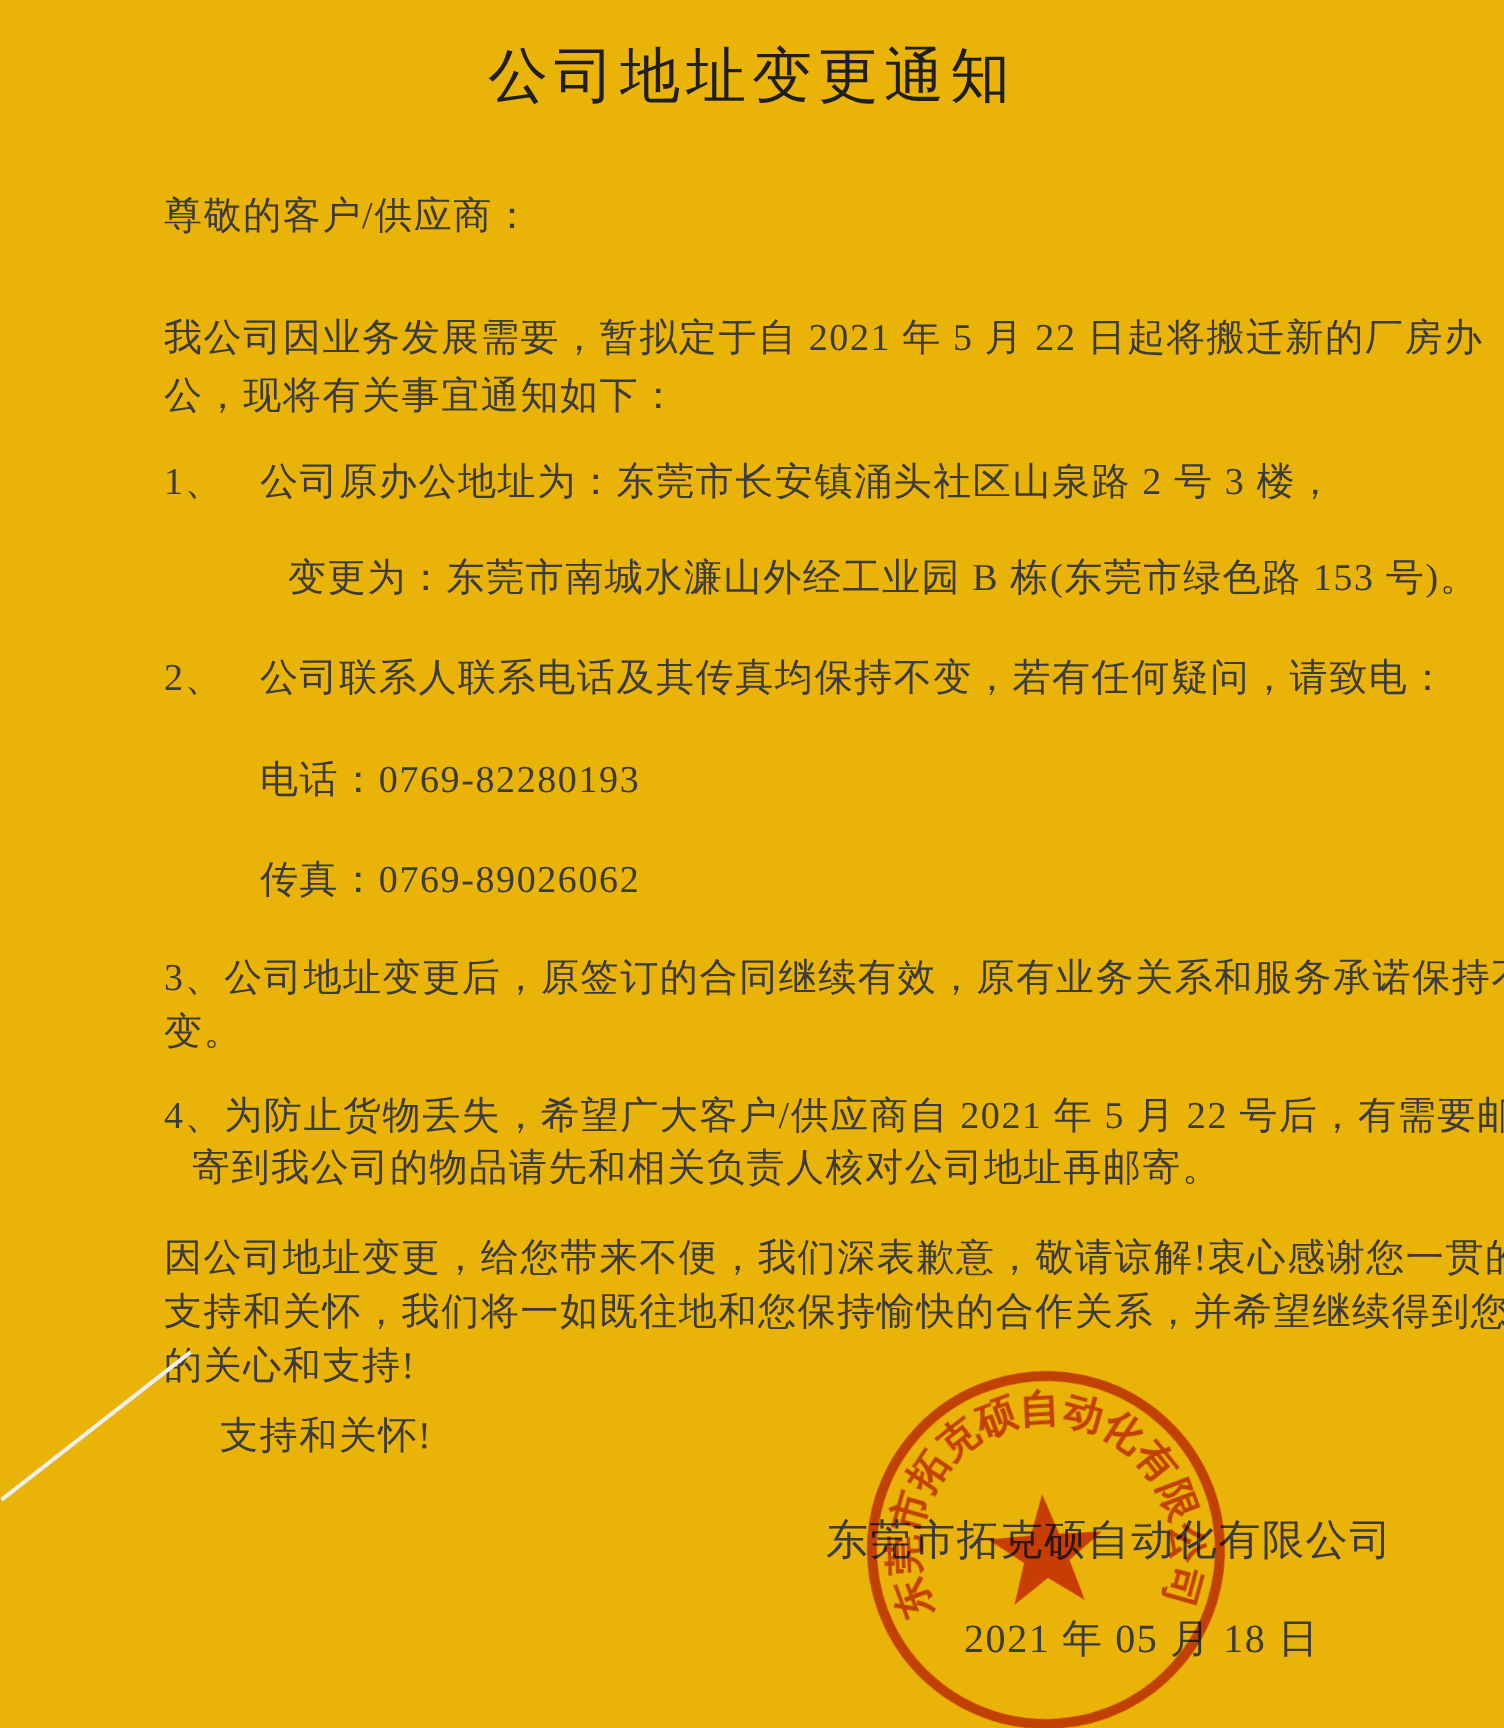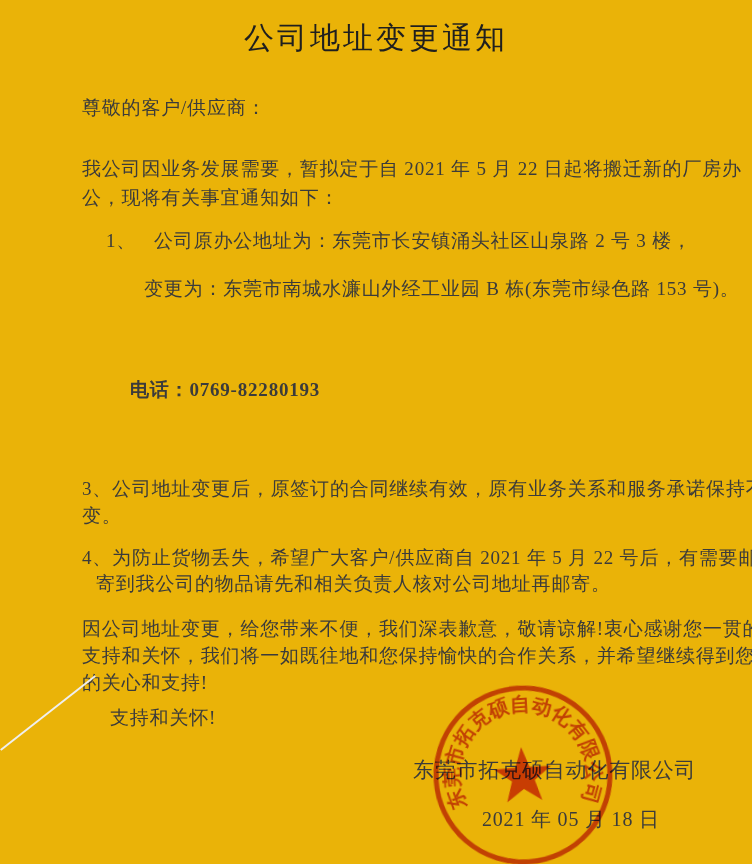--- a/index.html
+++ b/index.html
@@ -48,26 +48,28 @@
 
 <div class="page">
 
   <div class="title">公司地址变更通知</div>
 
   <div class="line" style="left:82px;top:95px;">尊敬的客户/供应商：</div>
 
   <div class="line" style="left:82px;top:156px;">我公司因业务发展需要，暂拟定于自 2021 年 5 月 22 日起将搬迁新的厂房办</div>
   <div class="line" style="left:82px;top:185px;">公，现将有关事宜通知如下：</div>
 
-  <div class="line" style="left:82px;top:228px;margin-left:24px;"><span class="num">1、</span><span>公司原办公地址为：东莞市长安镇涌头社区山泉路 2 号 3 楼，</span></div>
+  <div class="line" style="left:82px;top:228px;"><span class="num">1、</span><span>公司原办公地址为：东莞市长安镇涌头社区山泉路 2 号 3 楼，</span></div>
 
   <div class="line" style="left:144px;top:276px;text-align:right;">变更为：东莞市南城水濂山外经工业园 B 栋(东莞市绿色路 153 号)。</div>
 
+  <div class="line" style="left:82px;top:326px;"><span class="num">2、</span><span>公司联系人联系电话及其传真均保持不变，若有任何疑问，请致电：</span></div>
 
-  <div class="line" style="left:130px;top:377px;font-weight:bold;">电话：0769-82280193</div>
+  <div class="line" style="left:130px;top:377px;">电话：0769-82280193</div>
+  <div class="line" style="left:130px;top:427px;">传真：0769-89026062</div>
 
   <div class="line" style="left:82px;top:476px;">3、公司地址变更后，原签订的合同继续有效，原有业务关系和服务承诺保持不</div>
   <div class="line" style="left:82px;top:503px;">变。</div>
 
   <div class="line" style="left:82px;top:545px;">4、为防止货物丢失，希望广大客户/供应商自 2021 年 5 月 22 号后，有需要邮</div>
   <div class="line" style="left:96px;top:571px;">寄到我公司的物品请先和相关负责人核对公司地址再邮寄。</div>
 
   <div class="line" style="left:82px;top:616px;">因公司地址变更，给您带来不便，我们深表歉意，敬请谅解!衷心感谢您一贯的</div>
   <div class="line" style="left:82px;top:643px;">支持和关怀，我们将一如既往地和您保持愉快的合作关系，并希望继续得到您</div>
   <div class="line" style="left:82px;top:670px;text-align:center;">的关心和支持!</div>

